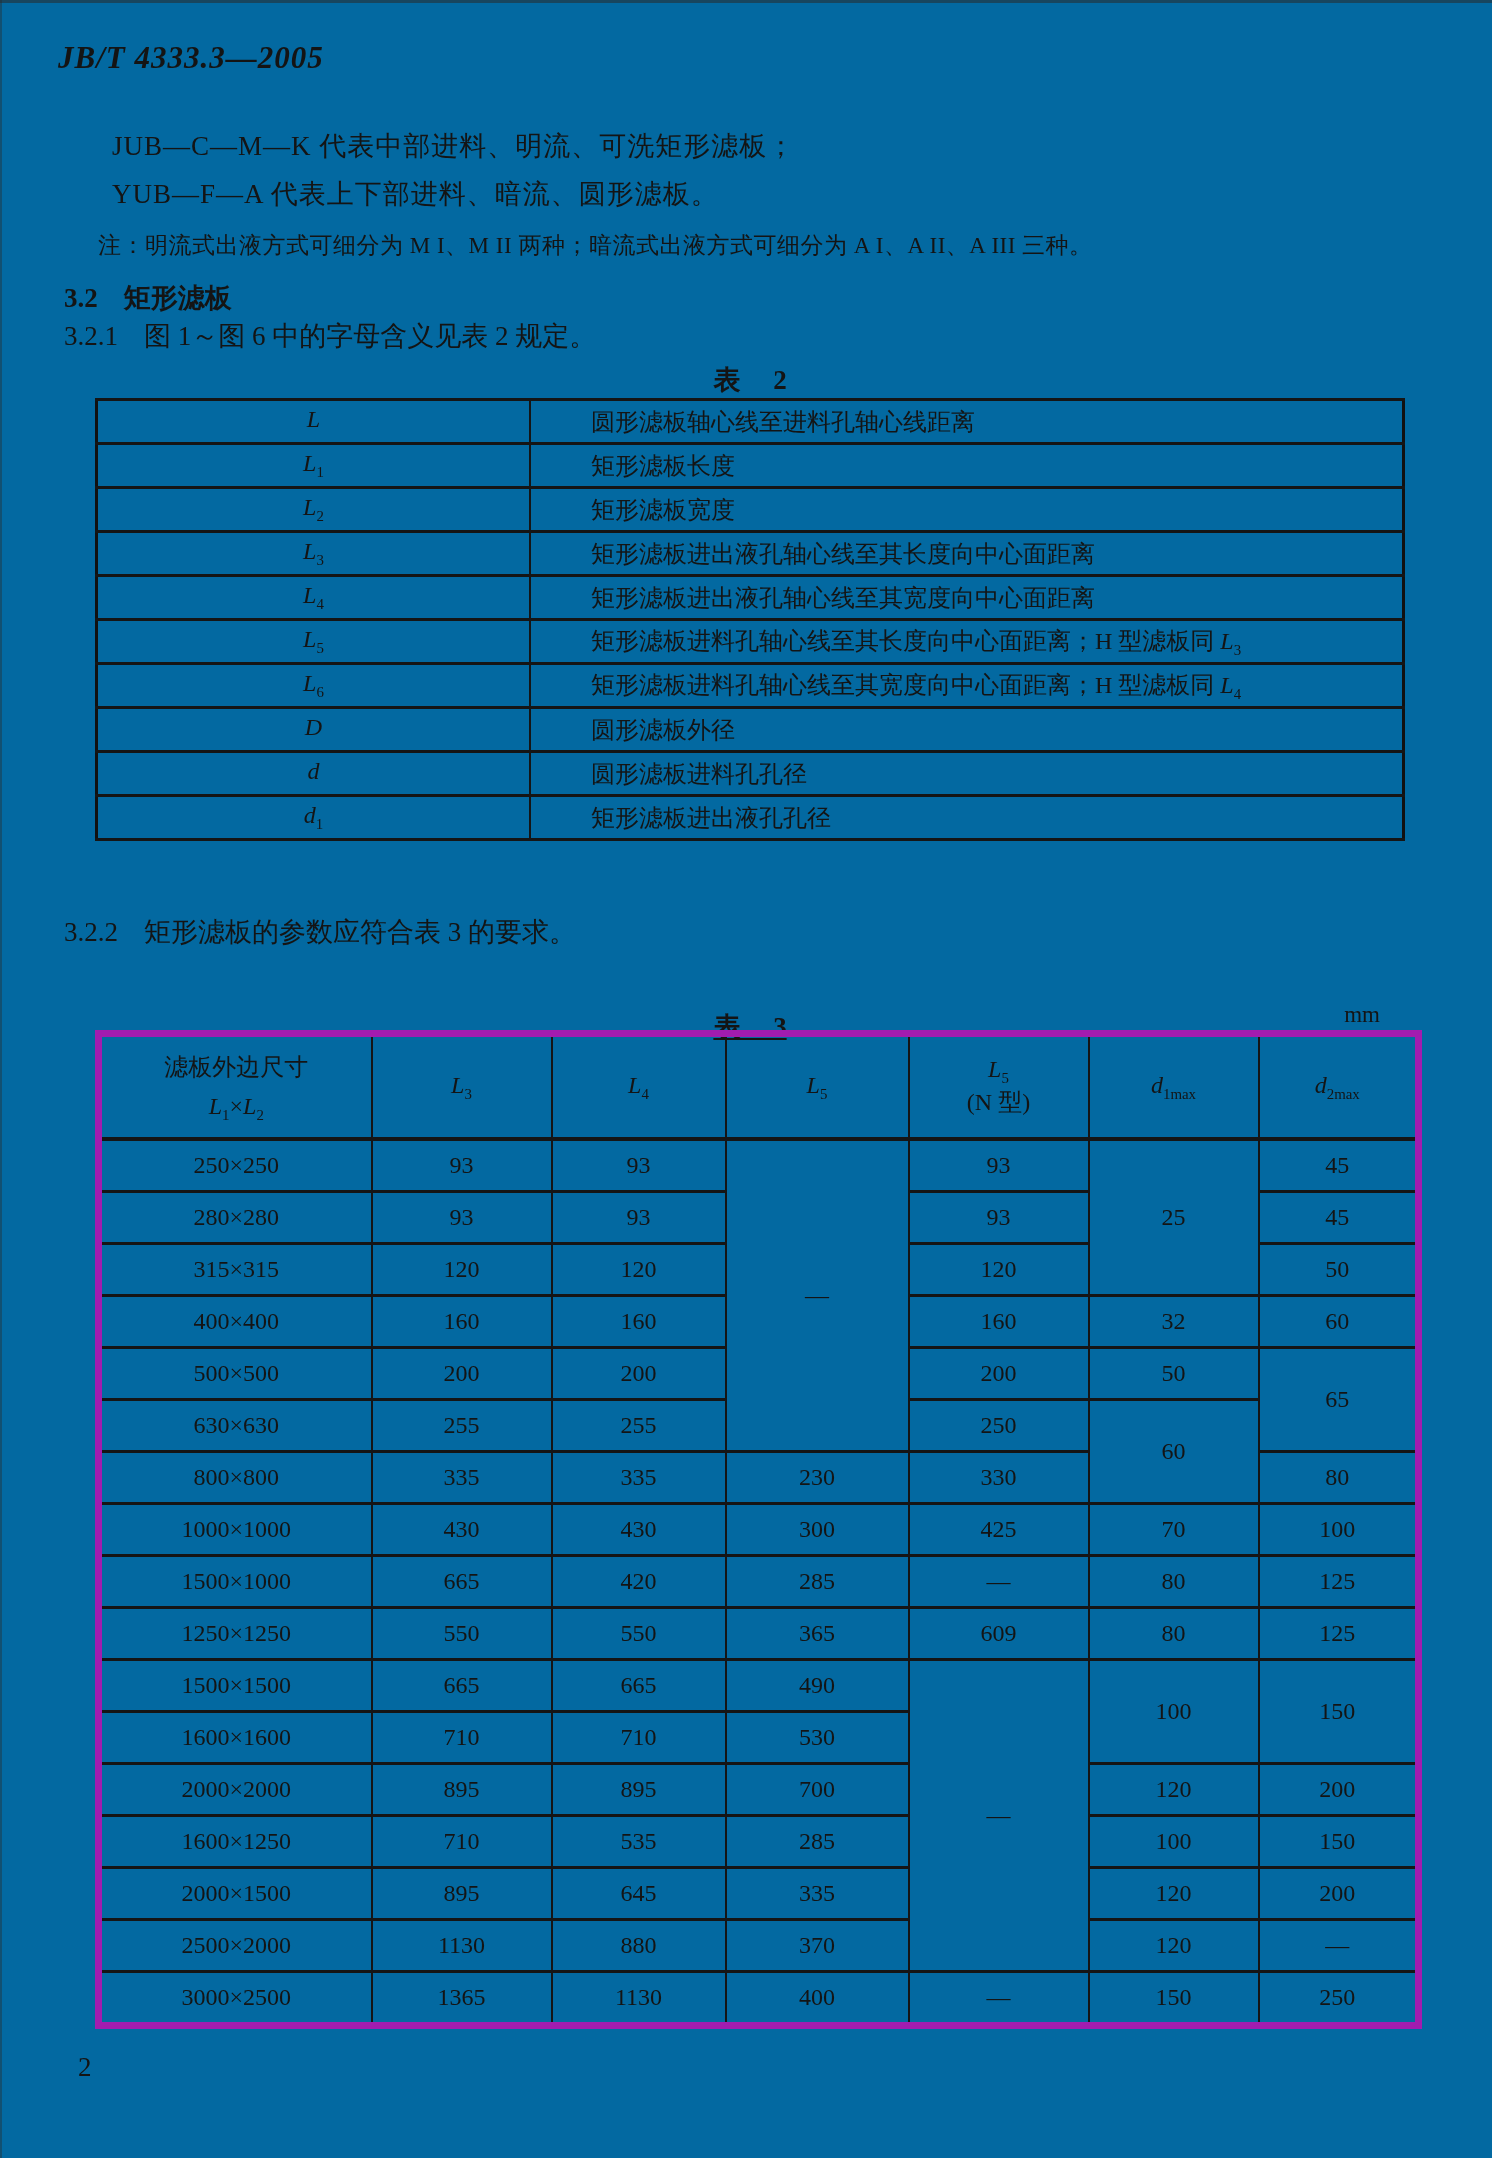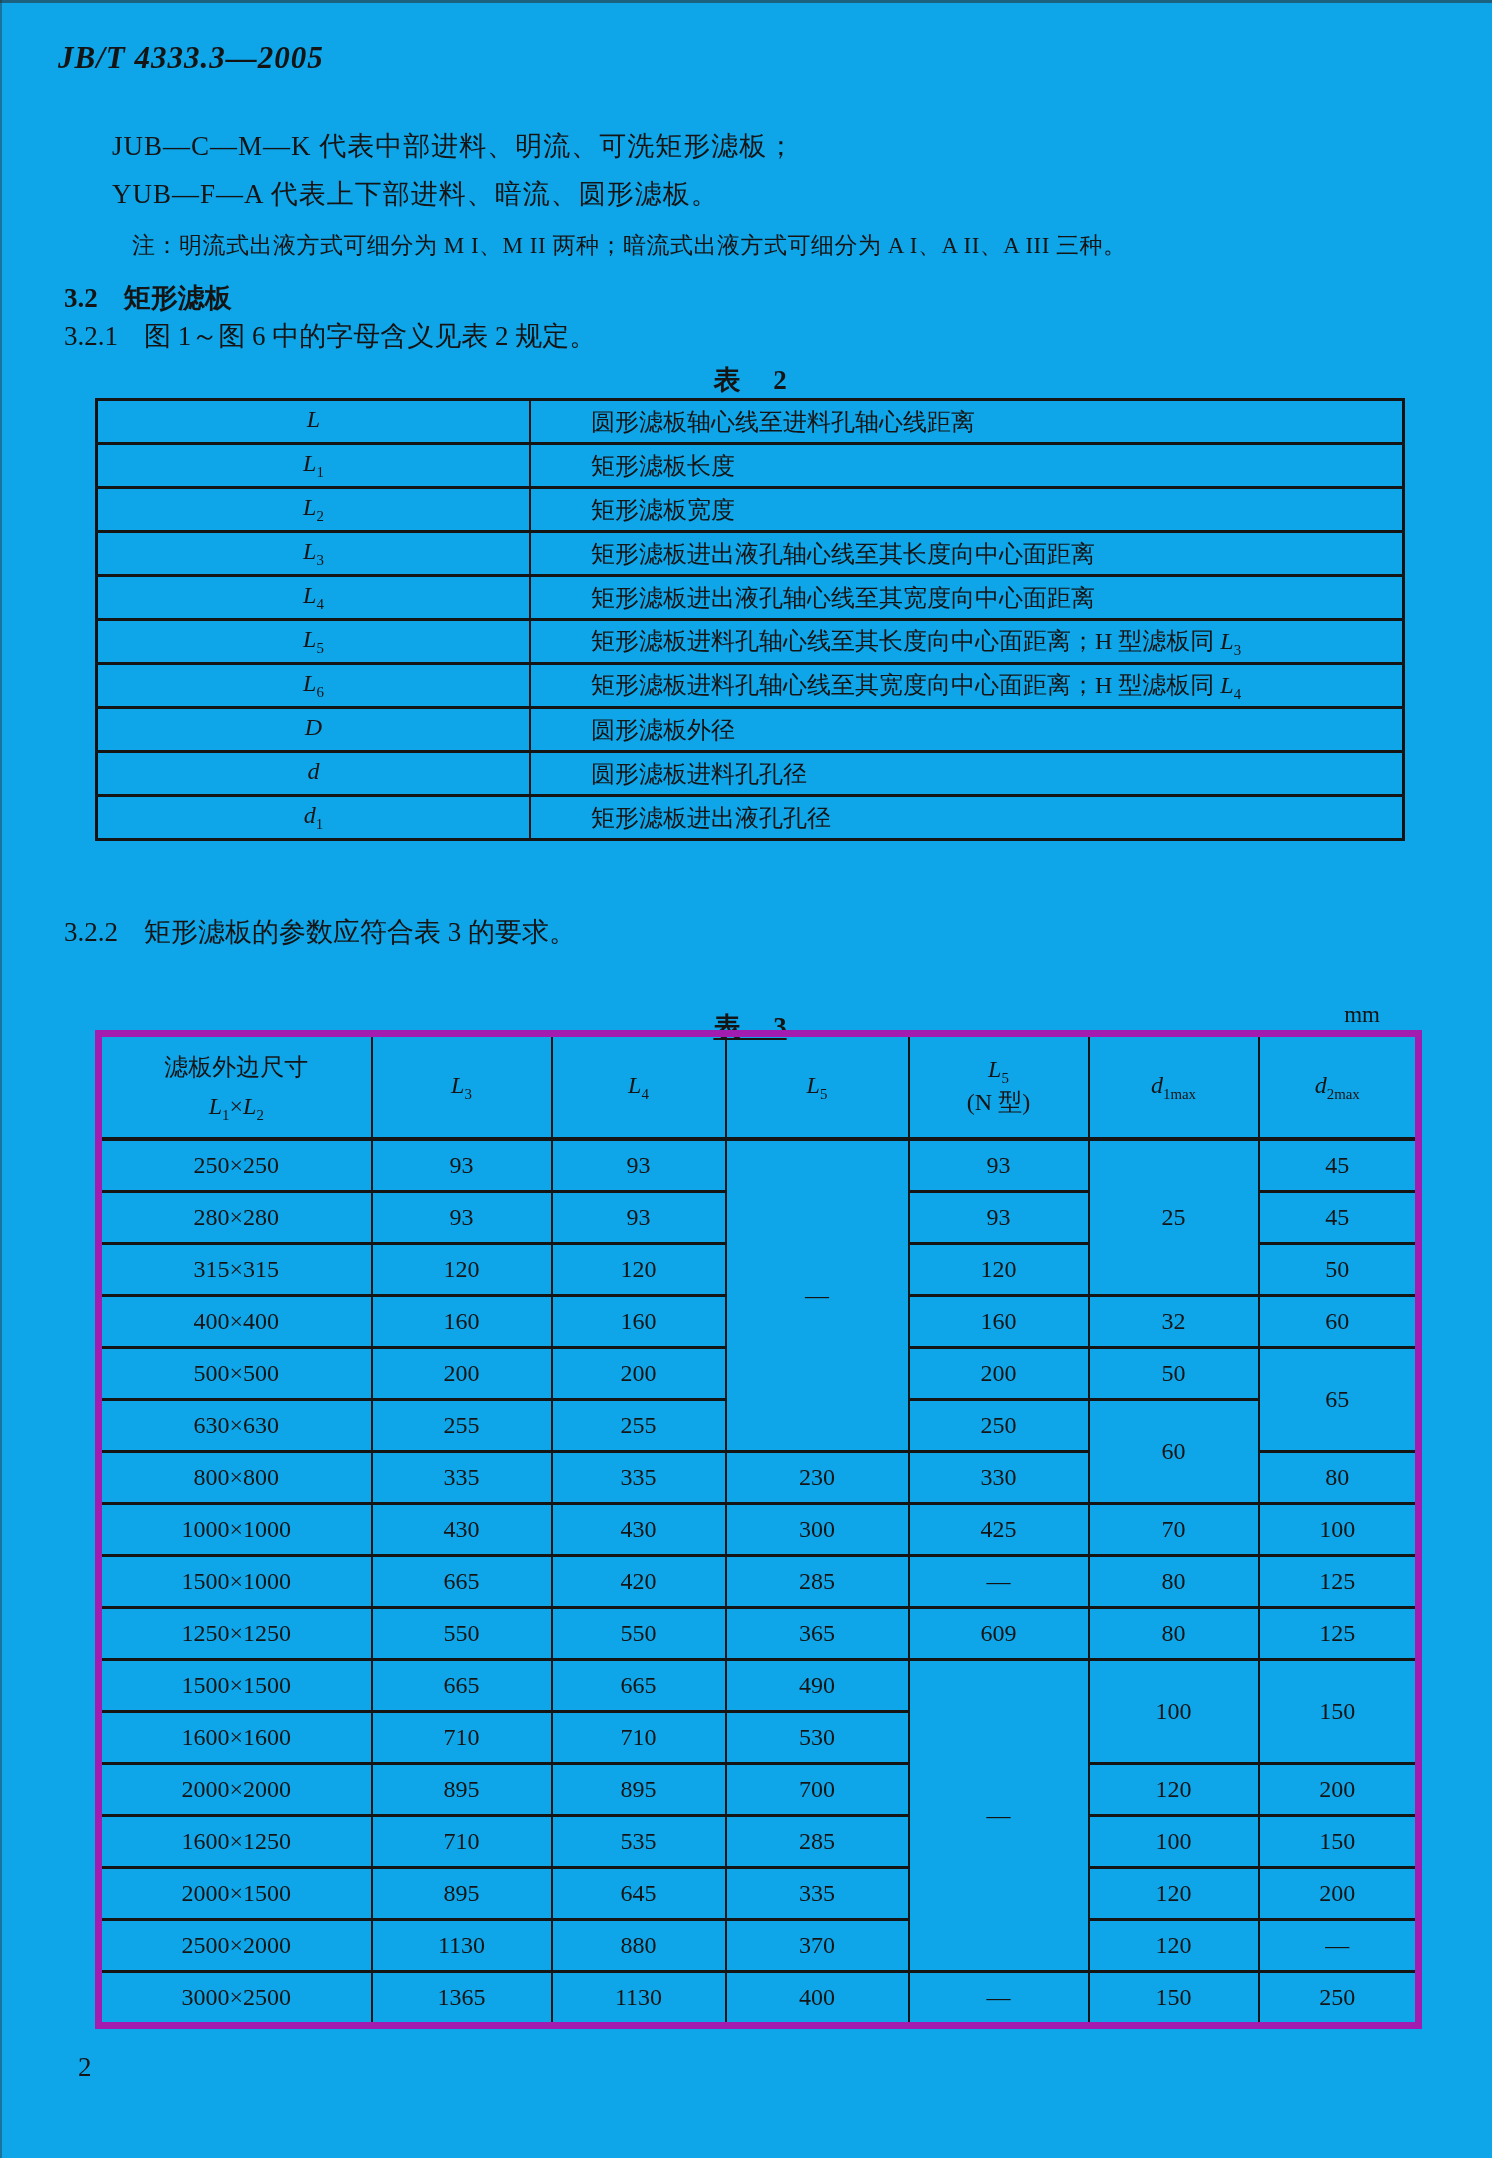--- a/index.html
+++ b/index.html
@@ -5,33 +5,33 @@
   html,body{margin:0;padding:0;}
   body{
     background:#d8d8d8;
     font-family:"Liberation Serif","DejaVu Serif",serif;
     color:#141414;
   }
   .page{
     position:relative;
     width:1492px;height:2158px;
     margin:0 auto;
-    background:#0ea5e9;
+    background:#0369a1;
     overflow:hidden;
   }
   
   .scan-edge-top{position:absolute;left:0;top:0;width:100%;height:3px;background:#2a2a2a;opacity:.55;}
   .scan-edge-left{position:absolute;left:0;top:0;width:2px;height:100%;background:#2a2a2a;opacity:.4;}
 
   .abs{position:absolute;}
   .std-num{left:58px;top:40px;font-size:31px;font-weight:bold;font-style:italic;letter-spacing:1px;}
   .body-line{font-size:27px;letter-spacing:1px;}
   .line-jub{left:112px;top:128px;}
   .line-yub{left:112px;top:176px;}
-  .note-line{left:98px;top:230px;font-size:23px;letter-spacing:.5px;margin-left:34px;}
+  .note-line{left:98px;top:230px;font-size:23px;letter-spacing:.5px;}
   .sec{font-size:27px;}
   .sec .num{margin-right:26px;}
   .s32{left:64px;top:280px;font-weight:bold;}
   .s321{left:64px;top:318px;}
   .s322{left:64px;top:914px;}
   .tbl-caption{left:95px;width:1310px;text-align:center;font-size:27px;font-weight:bold;word-spacing:26px;}
   .cap2{top:362px;}
   .cap3{top:1009px;text-decoration:underline;}
   .unit-label{left:1230px;top:1002px;width:150px;text-align:right;font-size:23px;}
   .page-number{left:78px;top:2052px;font-size:27px;}

